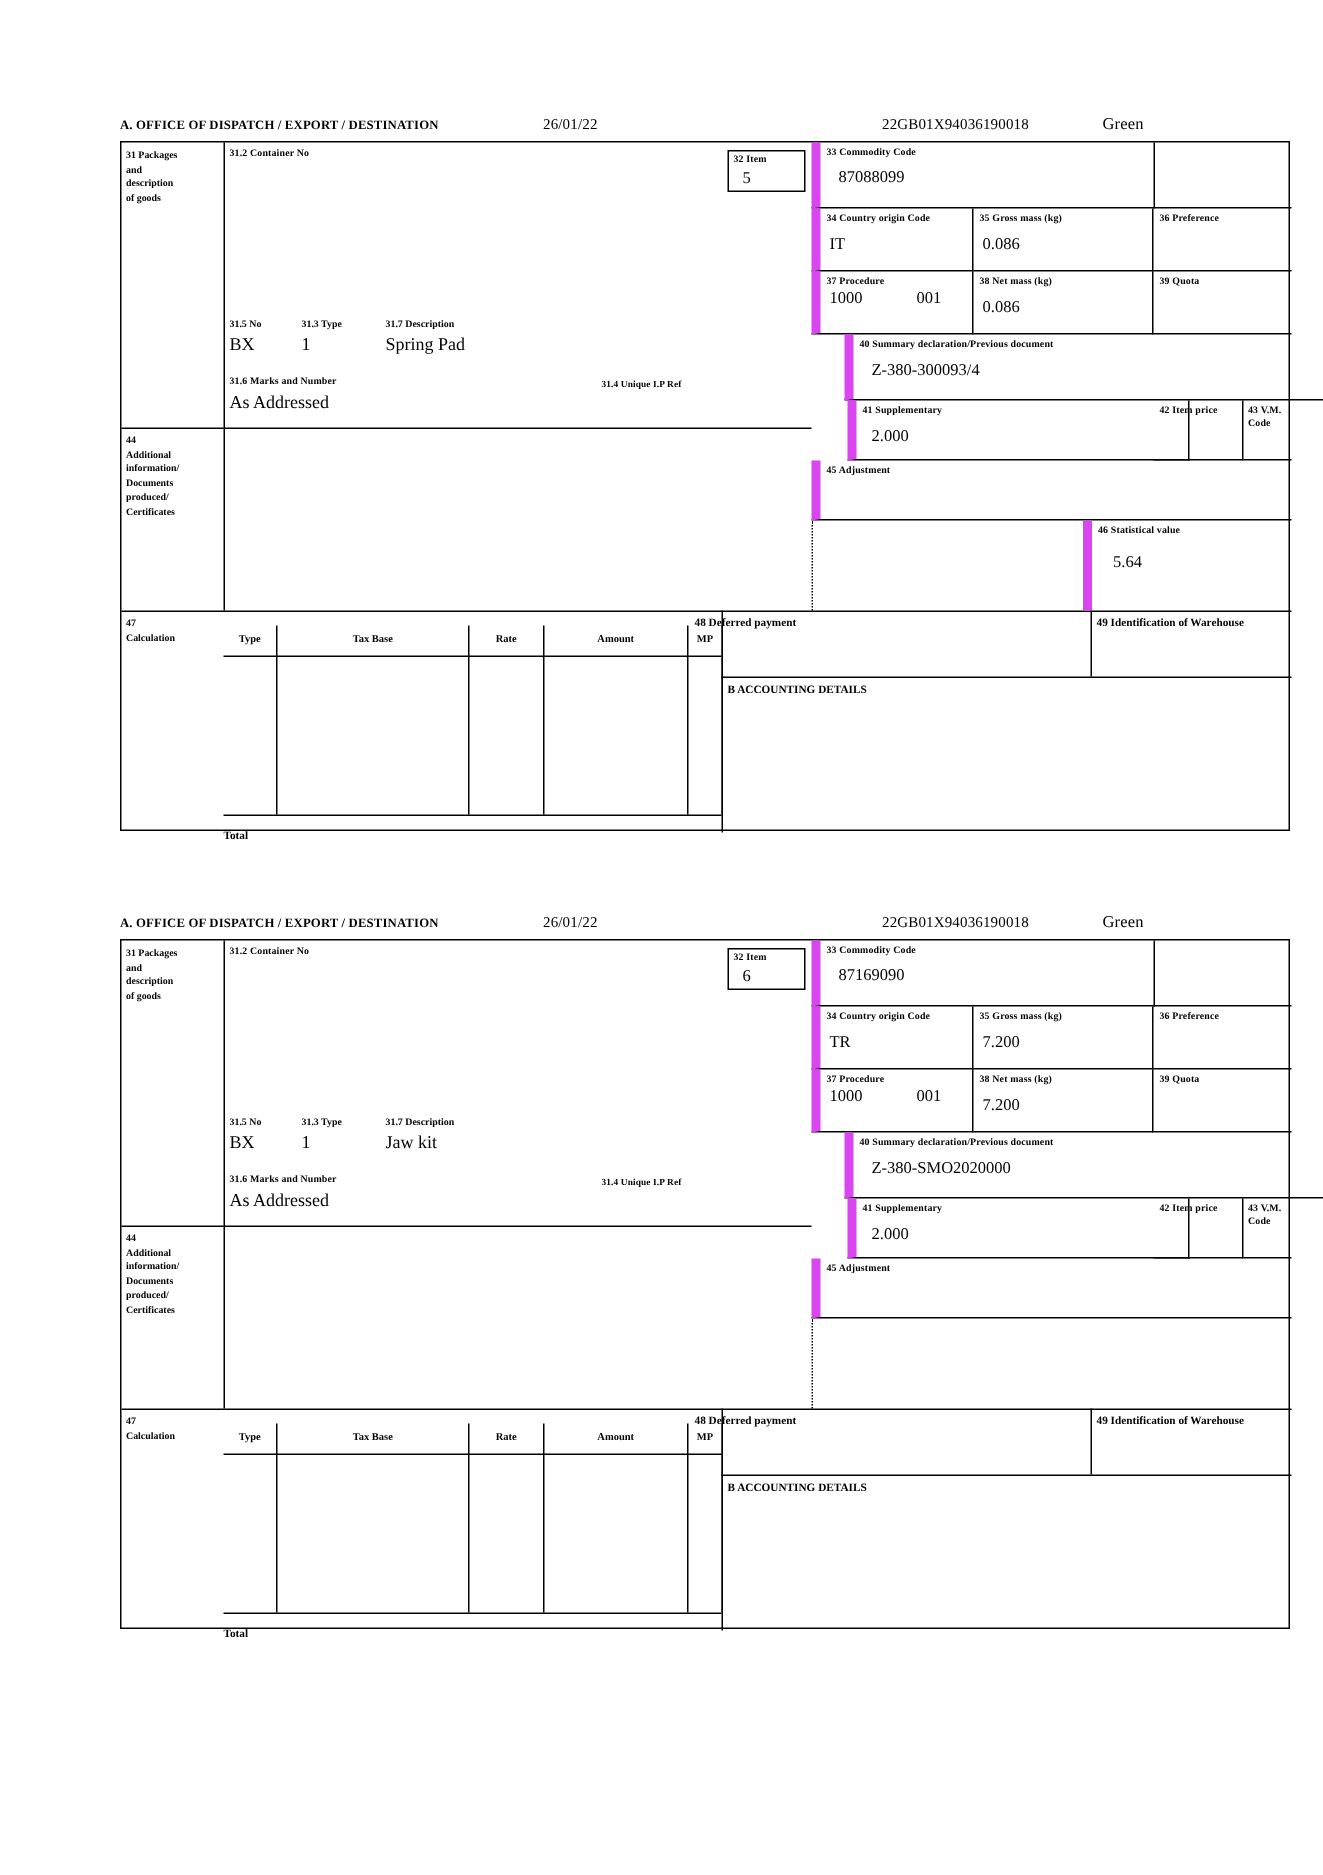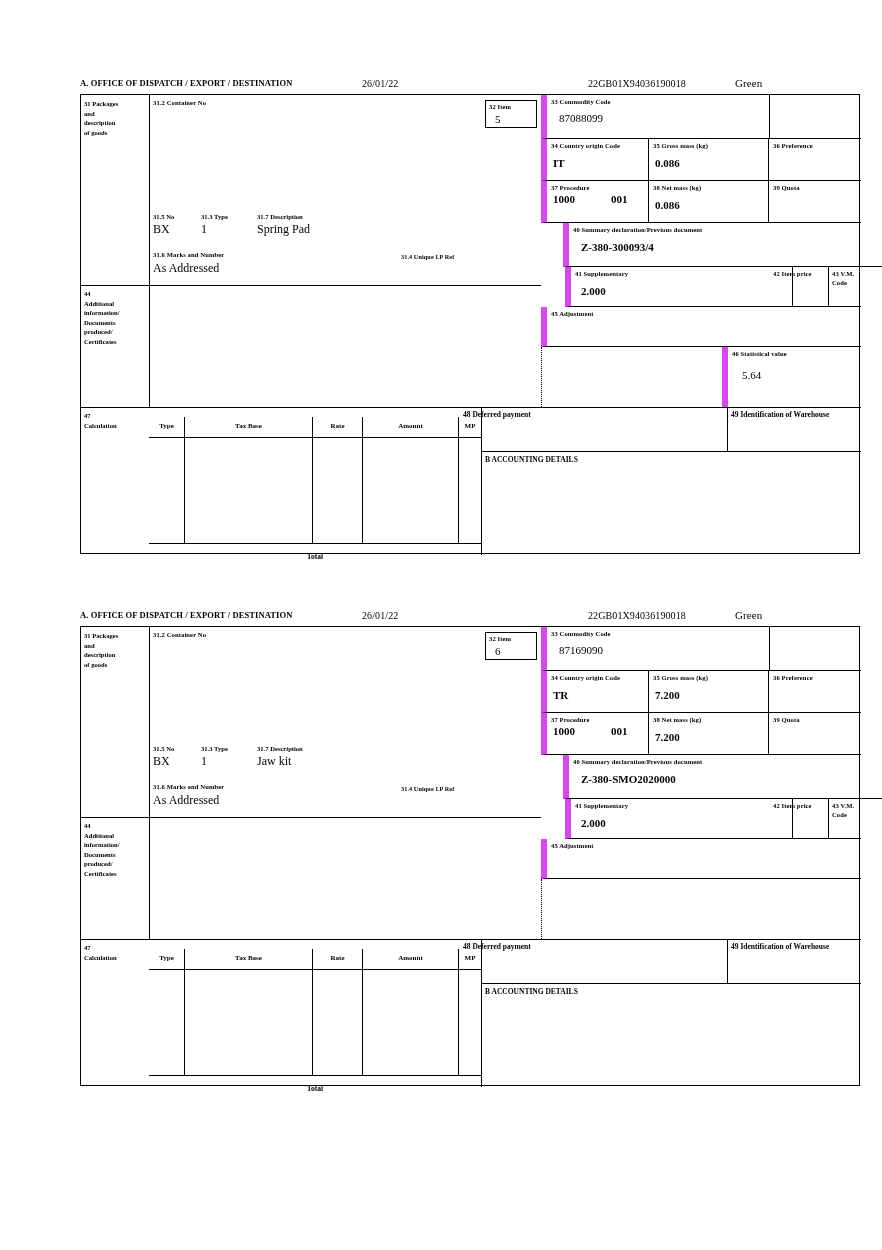--- a/index.html
+++ b/index.html
@@ -192,21 +192,20 @@
   .c46 .v { font-size: 11px; padding-left: 10px; padding-top: 10px; }
   .dotted-v {
     position: absolute; left: 460px; top: 252px; width: 0; height: 60px;
     border-left: 1px dotted #000;
   }
 
   .cell-val {
     font-size: 11px;
     padding-left: 2px;
     padding-top: 6px;
-    font-weight: bold;
   }
   .c37 .two { position: relative; }
   .c37 .two .a { position: absolute; left: 2px; top: 0; }
   .c37 .two .b { position: absolute; left: 60px; top: 0; }
 
   
   .calc {
     position: absolute;
     left: 68px; top: 322px;
     width: 332px; height: 148px;
@@ -228,21 +227,21 @@
     text-align: center;
     padding-top: 5px;
   }
   .calc-total {
     position: absolute;
     left: 0; top: 126px; width: 332px; height: 22px;
     border-top: 1px solid #000;
   }
   .calc-total .t {
     font-size: 7.5px; font-weight: bold;
-    text-align: center;
+    text-align: left;
     padding-top: 8px;
     width: 332px;
   }
   .calc-outer-right {
     position: absolute; left: 332px; top: 0; width: 0; height: 126px;
     border-left: 1px solid #000;
   }
 
   .c48 { left: 382px; top: 312px; width: 246px; height: 44px; padding: 3px 0 0 0; }
   .c49 { left: 646px; top: 312px; width: 134px; height: 44px; padding: 3px 0 0 4px; }

